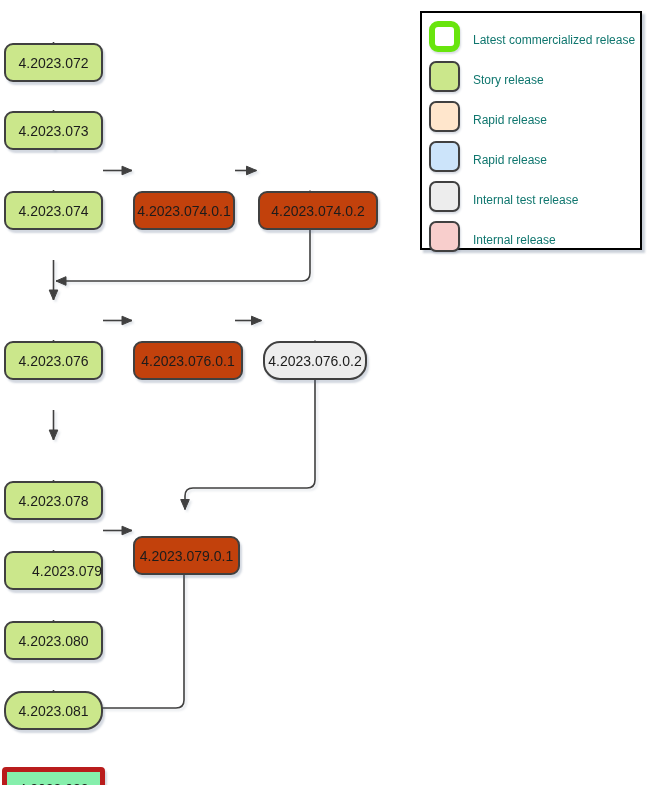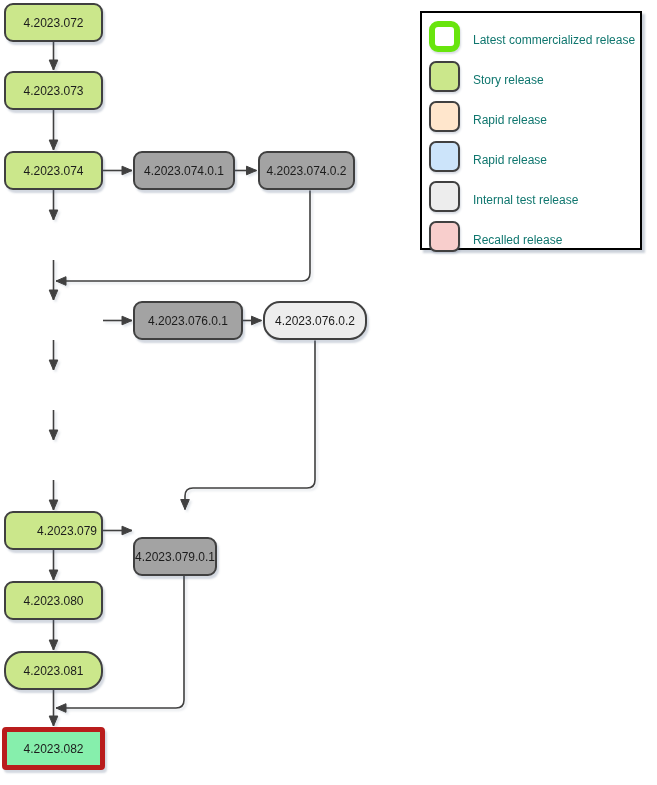--- a/index.html
+++ b/index.html
@@ -25,26 +25,27 @@
     position: absolute;
     width: 99px;
     height: 39px;
     box-sizing: border-box;
     border: 2px solid #404040;
     border-radius: 9px;
     background: #cbe78b;
     display: flex;
     align-items: center;
     justify-content: center;
-    font-size: 12px;
+    font-size: 14px;
     color: #1c1c1c;
     box-shadow: 2px 3px 2px rgba(80,100,130,0.25);
     white-space: nowrap;
+    margin-top: 40px;
   }
-  .node.rapid    { background: #a3a3a3; }
+  .node.rapid    { background: #c2410c; }
   .node.internal { background: #ededed; border-radius: 17px; }
   .node.latest {
     border: 5px solid #b91c1c;
     border-radius: 4px;
     background: #86efac;
   }
   .legend {
     position: absolute;
     left: 420px;
     top: 11px;
@@ -117,30 +118,32 @@
 
       <path d="M310,190.5 V273 Q310,281 302,281 L56,281" marker-end="url(#ah)"></path>
       <path d="M315,340.5 V480 Q315,488 307,488 L193,488 Q185,488 185,496 L185,509.5" marker-end="url(#ah)"></path>
       <path d="M184,550.5 V700 Q184,708 176,708 L56,708" marker-end="url(#ah)"></path>
     </g>
   </svg>
 
   <div class="node story" style="left:4px; top:3px;">4.2023.072</div>
   <div class="node story" style="left:4px; top:71px;">4.2023.073</div>
   <div class="node story" style="left:4px; top:151px;">4.2023.074</div>
+  <div class="node story" style="left:4px; top:301px;">4.2023.076</div>
+  <div class="node story" style="left:4px; top:441px;">4.2023.078</div>
   <div class="node story" style="left:4px; top:511px;padding-left:27px;">4.2023.079</div>
   <div class="node story" style="left:4px; top:581px;">4.2023.080</div>
   <div class="node story" style="left:4px; top:651px;border-radius:18px;">4.2023.081</div>
   <div class="node latest" style="left:2px; top:727px; width:103px; height:43px;">4.2023.082</div>
 
   <div class="node rapid" style="left:133px; top:151px; width:102px;">4.2023.074.0.1</div>
-  <div class="node rapid" style="left:258px; top:151px; width:97px;">4.2023.074.0.2</div>
+  <div class="node rapid" style="left:258px; top:151px; width:120px;">4.2023.074.0.2</div>
   <div class="node rapid" style="left:133px; top:301px; width:110px;">4.2023.076.0.1</div>
   <div class="node internal" style="left:263px; top:301px; width:104px;">4.2023.076.0.2</div>
-  <div class="node rapid" style="left:133px; top:537px; width:84px;">4.2023.079.0.1</div>
+  <div class="node rapid" style="left:133px; top:496px; width:107px;">4.2023.079.0.1</div>
 
   <div class="legend">
     <div class="legend-row">
       <span class="swatch latest"></span>
       <span class="legend-label">Latest commercialized release</span>
     </div>
     <div class="legend-row">
       <span class="swatch story"></span>
       <span class="legend-label">Story release</span>
     </div>
@@ -151,17 +154,17 @@
     <div class="legend-row">
       <span class="swatch rapid"></span>
       <span class="legend-label">Rapid release</span>
     </div>
     <div class="legend-row">
       <span class="swatch internal"></span>
       <span class="legend-label">Internal test release</span>
     </div>
     <div class="legend-row">
       <span class="swatch recalled"></span>
-      <span class="legend-label">Recalled release</span>
+      <span class="legend-label">Internal release</span>
     </div>
   </div>
 
 </div>
 
 </body></html>

